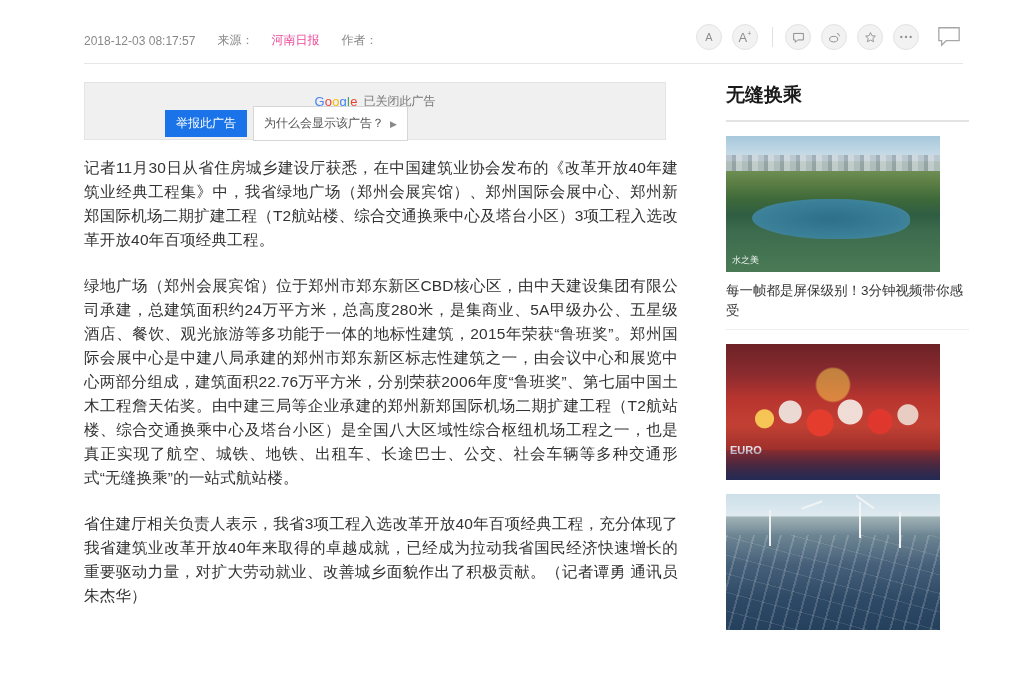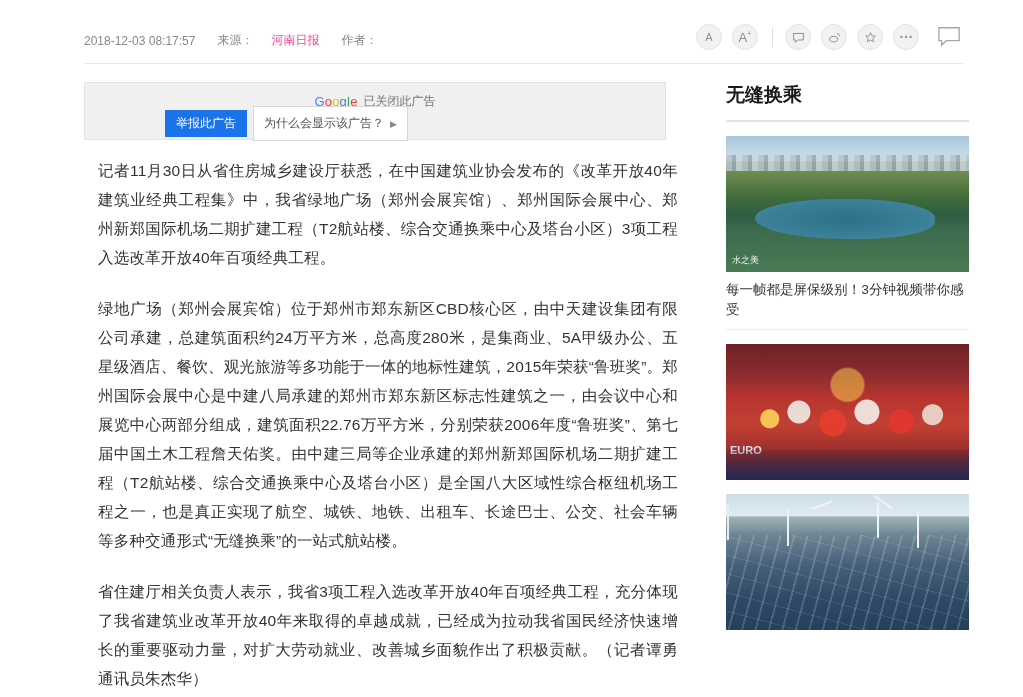--- a/index.html
+++ b/index.html
@@ -149,54 +149,53 @@
     border: 1px solid #d6d6d6;
     margin-left: 6px;
     display:flex;
     align-items:center;
   }
   .btn-why .chev { margin-left: 6px; color:#888; font-size: 9px;}
 
   
   .article-body p {
     font-size: 15.5px;
-    line-height: 29px;
+    line-height: 24px;
     color: #333;
-    margin: 0 0 22px 14px;
+    margin: 0 0 22px 0;
     text-align: justify;
     letter-spacing: 0.2px;
   }
 
   
   .side-title {
     font-size: 19px;
     font-weight: bold;
     color: #1a1a1a;
     padding-bottom: 12px;
     border-bottom: 2px solid #e3e3e3;
     margin-bottom: 14px;
   }
   .hot-item { margin-bottom: 14px; }
   .hot-thumb {
-    width: 243px;
+    width: 214px;
     height: 136px;
     position: relative;
     overflow: hidden;
     display:block;
   }
   .hot-caption {
     font-size: 13.5px;
     color: #333;
     line-height: 20px;
     padding-top: 9px;
     padding-bottom: 8px;
     border-bottom: 1px solid #eee;
     display:block;
     text-decoration:none;
-    font-family:Liberation Mono, monospace;
   }
   .thumb-label {
     position:absolute;
     left:6px; bottom:5px;
     color:#fff;
     font-size:9px;
     opacity:.9;
   }
 
   

